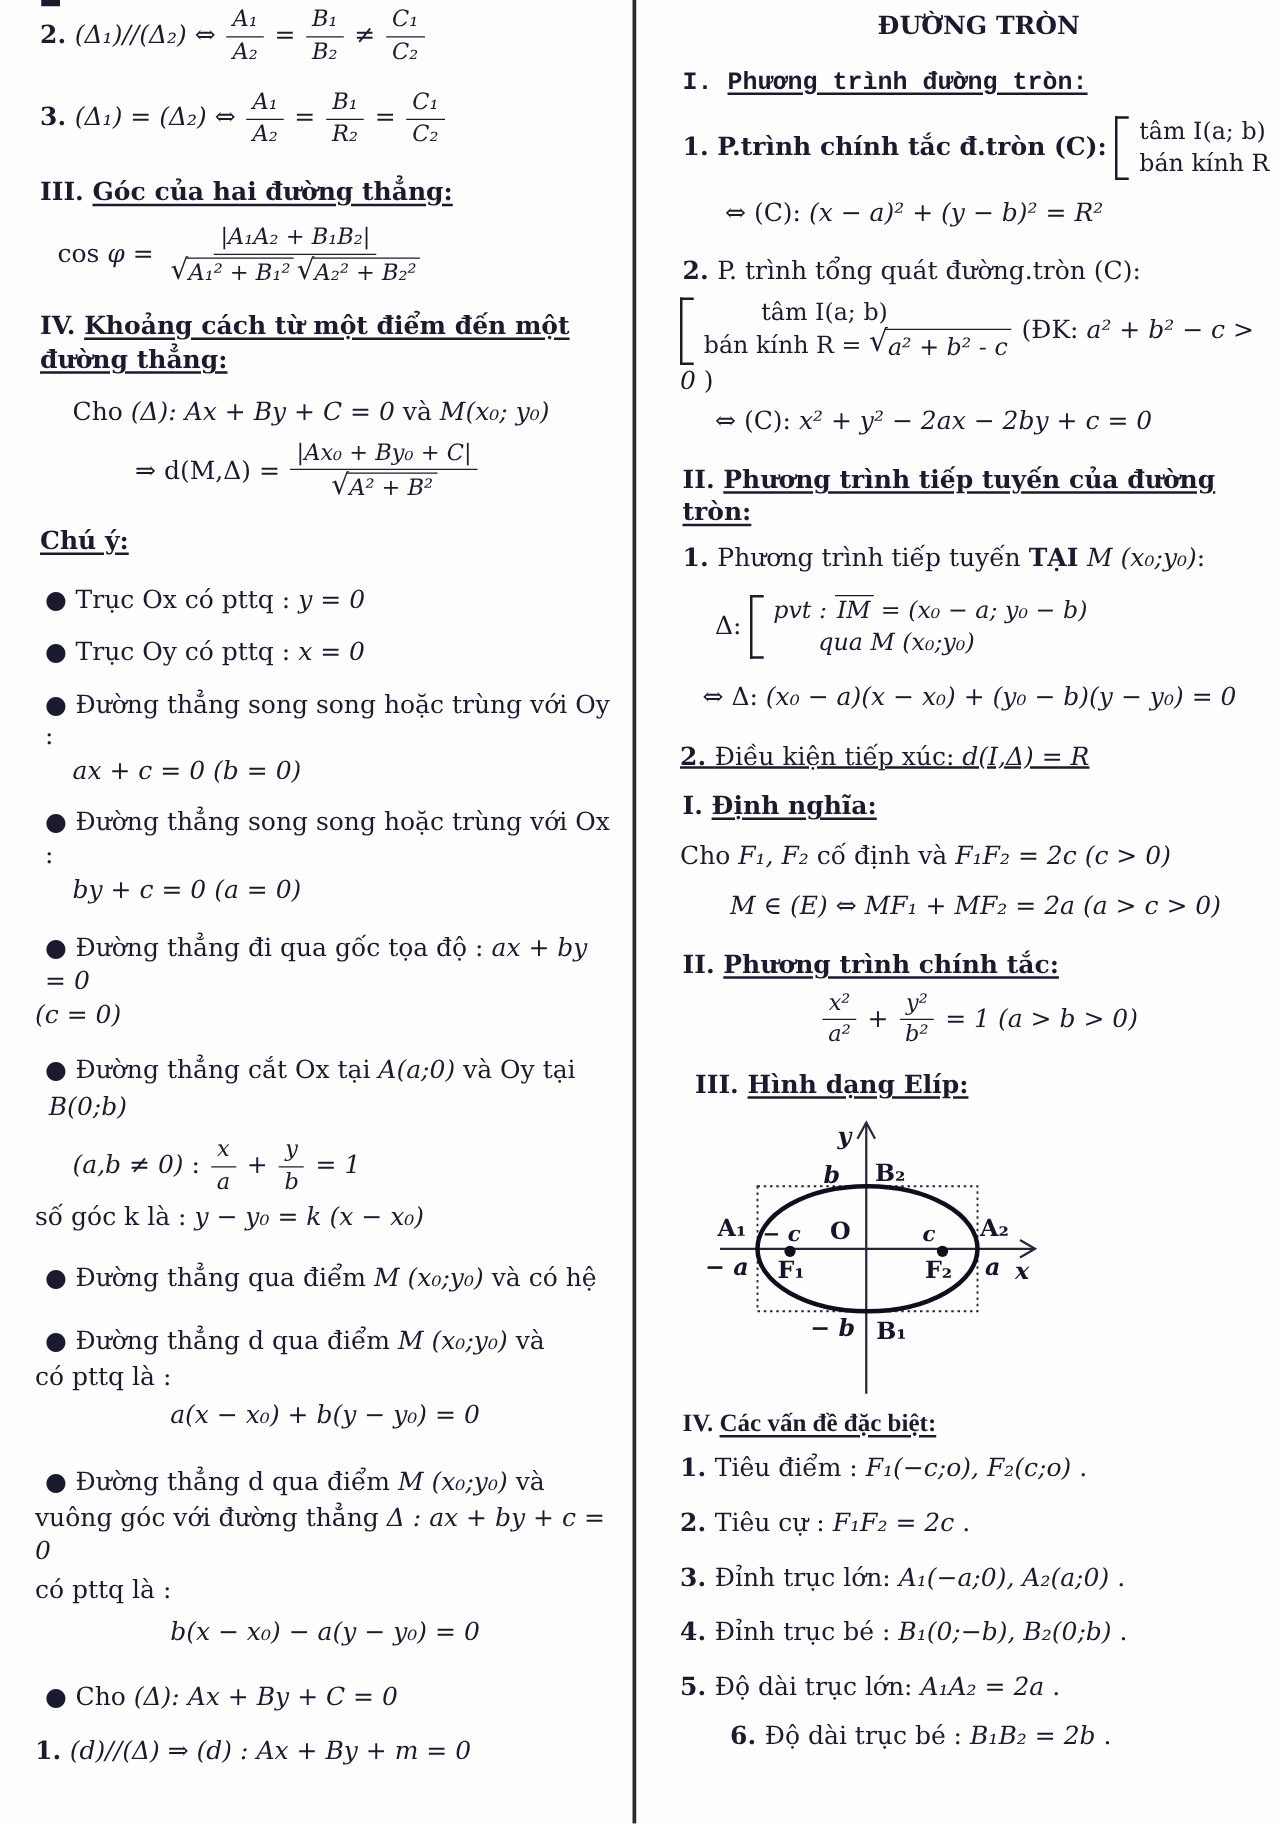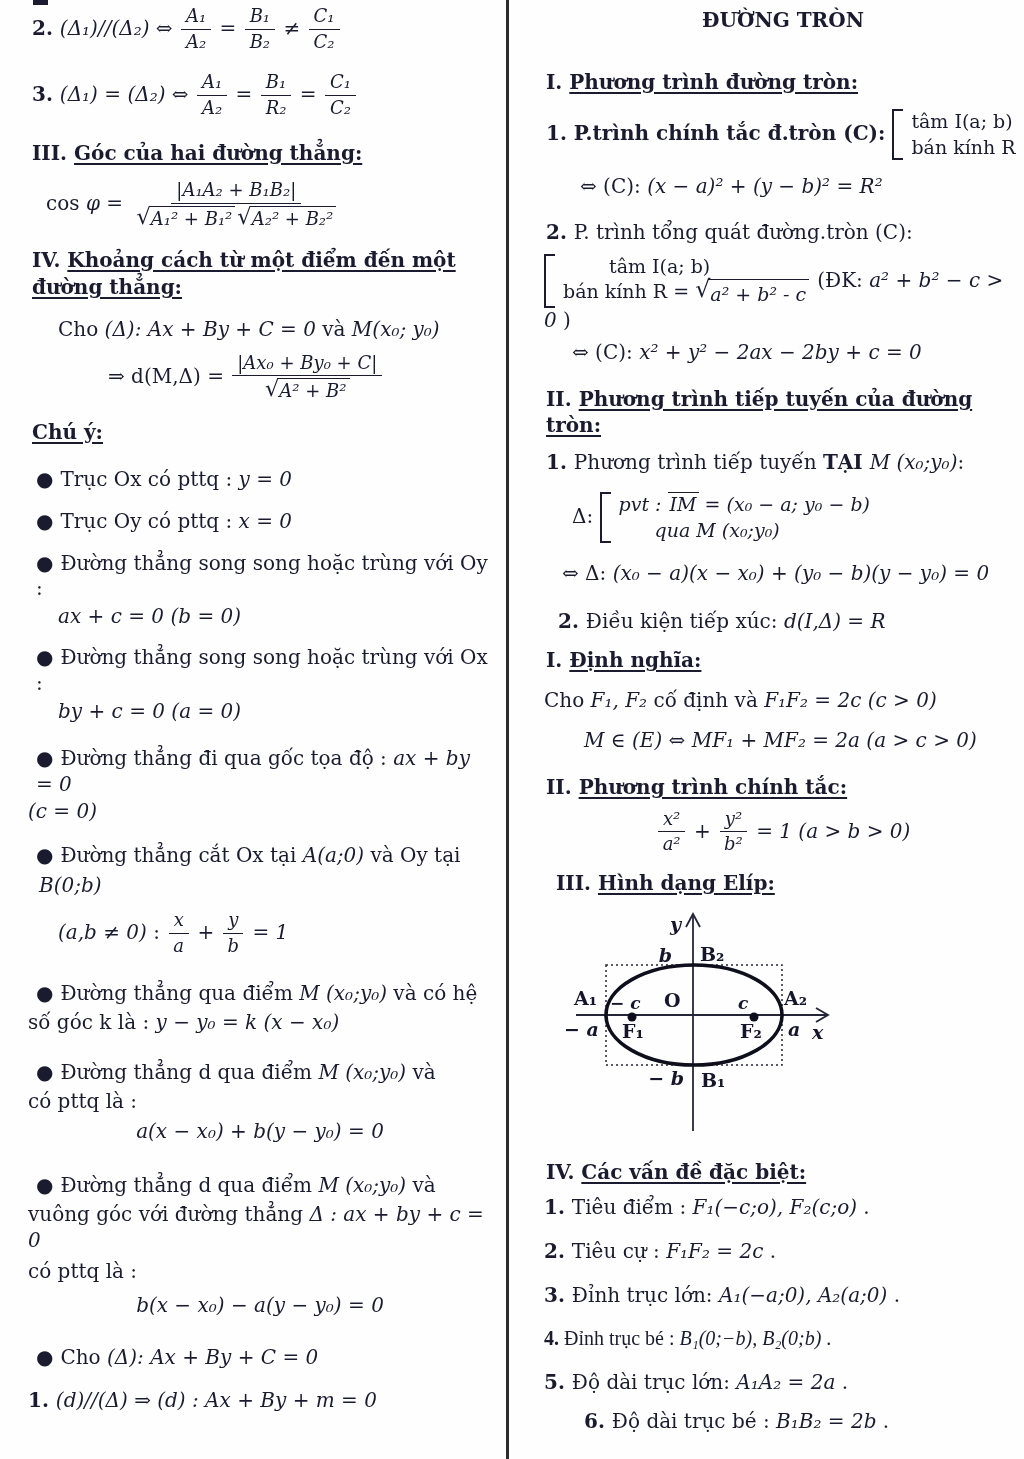--- a/index.html
+++ b/index.html
@@ -141,35 +141,35 @@
             <span class="run">a</span>
           </span>
         </span><span class="run i"> + </span><span class="frac">
           <span class="num">
             <span class="run">y</span>
           </span>
           <span class="den">
             <span class="run">b</span>
           </span>
         </span><span class="run i"> = 1</span></div>
+      <div class="line" style="margin-top: 4px; margin-left: 0px;"><span class="run">số góc k là :  </span><span class="run i">y − y₀ = k (x − x₀)</span></div>
       <div class="line" style="margin-top: 24px; margin-left: 8px;"><span class="run b">● </span><span class="run">Đường thẳng qua điểm  </span><span class="run i">M (x₀;y₀)</span><span class="run">  và có hệ</span></div>
-      <div class="line" style="margin-top: 4px; margin-left: 0px;"><span class="run">số góc k là :  </span><span class="run i">y − y₀ = k (x − x₀)</span></div>
       <div class="line" style="margin-top: 24px; margin-left: 8px;"><span class="run b">● </span><span class="run">Đường thẳng d qua điểm  </span><span class="run i">M (x₀;y₀)</span><span class="run">  và</span></div>
       <div class="line" style="margin-top: 4px; margin-left: 0px;"><span class="run">có  pttq là :</span></div>
       <div class="line center" style="margin-top: 4px; margin-left: 0px;"><span class="run i">a(x − x₀) + b(y − y₀) = 0</span></div>
       <div class="line" style="margin-top: 28px; margin-left: 8px;"><span class="run b">● </span><span class="run">Đường thẳng d qua điểm  </span><span class="run i">M (x₀;y₀)</span><span class="run">  và</span></div>
       <div class="line" style="margin-top: 4px; margin-left: 0px;"><span class="run">vuông góc với đường thẳng  </span><span class="run i">Δ : ax + by + c = 0</span></div>
       <div class="line" style="margin-top: 6px; margin-left: 0px;"><span class="run">có pttq là :</span></div>
       <div class="line center" style="margin-top: 8px; margin-left: 0px; text-align: center;"><span class="run i">b(x − x₀) − a(y − y₀) = 0</span></div>
       <div class="line" style="margin-top: 26px; margin-left: 8px;"><span class="run b">● </span><span class="run">Cho </span><span class="run i">(Δ): Ax + By + C = 0</span></div>
       <div class="line" style="margin-top: 18px; margin-left: 0px;"><span class="run b">1. </span><span class="run i">(d)//(Δ) ⇒ (d) : Ax + By + m = 0</span></div>
     </div>
   <div class="col col-right" id="col-right">
       <div class="line center" style="margin-top: 8px; margin-left: 0px;"><span class="run b">ĐƯỜNG TRÒN</span></div>
-      <div class="line" style="margin-top: 36px; margin-left: 2px;"><span class="run b">I. </span><span class="run bu">Phương trình đường tròn:</span></div>
+      <div class="line" style="margin-top: 20px; margin-left: 2px; font-family: Liberation Mono, monospace;"><span class="run b">I. </span><span class="run bu">Phương trình đường tròn:</span></div>
       <div class="line" style="margin-top: 14px; margin-left: 2px;"><span class="run b">1. P.trình chính tắc đ.tròn (C): </span><span class="brk">
           <span class="bar"></span>
           <span class="lines">
             <span class="bline"><span class="run">tâm I(a; b)</span></span>
             <span class="bline"><span class="run">bán kính R</span></span>
           </span>
         </span></div>
       <div class="line" style="margin-top: 14px; margin-left: 36px;"><span class="run">⇔ (C):  </span><span class="run i">(x − a)² + (y − b)² = R²</span></div>
       <div class="line" style="margin-top: 20px; margin-left: 2px;"><span class="run b">2. </span><span class="run">P. trình tổng quát đường.tròn (C):</span></div>
       <div class="line" style="margin-top: 8px; margin-left: 0px;"><span class="brk">
@@ -186,21 +186,21 @@
       <div class="line" style="margin-top: 22px; margin-left: 2px;"><span class="run b">II.  </span><span class="run bu">Phương trình tiếp tuyến của đường tròn:</span></div>
       <div class="line" style="margin-top: 12px; margin-left: 2px;"><span class="run b">1. </span><span class="run">Phương trình tiếp tuyến </span><span class="run b">TẠI </span><span class="run i">M (x₀;y₀)</span><span class="run">:</span></div>
       <div class="line" style="margin-top: 16px; margin-left: 28px;"><span class="run">Δ: </span><span class="brk">
           <span class="bar"></span>
           <span class="lines">
             <span class="bline"><span class="run i">pvt : </span><span class="ov">IM</span><span class="run i"> = (x₀ − a; y₀ − b)</span></span>
             <span class="bline"><span class="sp" style="width: 36px;"></span><span class="run i">qua M (x₀;y₀)</span></span>
           </span>
         </span></div>
       <div class="line" style="margin-top: 18px; margin-left: 18px;"><span class="run">⇔ Δ:  </span><span class="run i">(x₀ − a)(x − x₀) + (y₀ − b)(y − y₀) = 0</span></div>
-      <div class="line" style="margin-top: 22px; margin-left: 14px;"><span class="run b">2. </span><span class="run">Điều kiện tiếp xúc:  </span><span class="run i">d(I,Δ) = R</span></div>
+      <div class="line" style="margin-top: 22px; margin-left: 0; text-decoration: underline;"><span class="run b">2. </span><span class="run">Điều kiện tiếp xúc:  </span><span class="run i">d(I,Δ) = R</span></div>
       <div class="line" style="margin-top: 14px; margin-left: 2px;"><span class="run b">I. </span><span class="run bu">Định nghĩa:</span></div>
       <div class="line" style="margin-top: 14px; margin-left: 0px;"><span class="run">Cho </span><span class="run i">F₁, F₂</span><span class="run"> cố định và </span><span class="run i">F₁F₂ = 2c  (c &gt; 0)</span></div>
       <div class="line" style="margin-top: 14px; margin-left: 40px;"><span class="run i">M ∈ (E) ⇔ MF₁ + MF₂ = 2a    (a &gt; c &gt; 0)</span></div>
       <div class="line" style="margin-top: 22px; margin-left: 2px;"><span class="run b">II. </span><span class="run bu">Phương trình chính tắc:</span></div>
       <div class="line center" style="margin-top: 8px; margin-left: 0px;"><span class="frac">
           <span class="num">
             <span class="run">x²</span>
           </span>
           <span class="den">
             <span class="run">a²</span>
@@ -232,21 +232,21 @@
     <text x="141" y="184">B₁</text>
     <text x="14" y="102">A₁</text>
     <text class="it" x="4" y="133">− a</text>
     <text x="224" y="102">A₂</text>
     <text class="it" x="228" y="133">a</text>
     <text class="it sm" x="50" y="106">− c</text>
     <text x="62" y="135">F₁</text>
     <text class="it sm" x="178" y="106">c</text>
     <text x="180" y="135">F₂</text>
   </svg>
-      <div class="line" style="margin-top: 25px; margin-left: 2px;"><span class="run b">IV. </span><span class="run bu">Các vấn đề đặc biệt:</span></div>
+      <div class="line" style="margin-top: 8px; margin-left: 2px; font-family: Liberation Serif, serif;"><span class="run b">IV. </span><span class="run bu">Các vấn đề đặc biệt:</span></div>
       <div class="line" style="margin-top: 10px; margin-left: 0px;"><span class="run b">1. </span><span class="run">Tiêu điểm :  </span><span class="run i">F₁(−c;o),   F₂(c;o)</span><span class="run"> .</span></div>
       <div class="line" style="margin-top: 18px; margin-left: 0px;"><span class="run b">2. </span><span class="run">Tiêu cự :  </span><span class="run i">F₁F₂ = 2c</span><span class="run"> .</span></div>
       <div class="line" style="margin-top: 18px; margin-left: 0px;"><span class="run b">3. </span><span class="run">Đỉnh trục lớn:  </span><span class="run i">A₁(−a;0),   A₂(a;0)</span><span class="run"> .</span></div>
-      <div class="line" style="margin-top: 18px; margin-left: 0px; font-family: Liberation Serif, serif;"><span class="run b">4. </span><span class="run">Đỉnh trục bé :  </span><span class="run i">B₁(0;−b),   B₂(0;b)</span><span class="run"> .</span></div>
+      <div class="line" style="margin-top: 18px; margin-left: 0px;"><span class="run b">4. </span><span class="run">Đỉnh trục bé :  </span><span class="run i">B₁(0;−b),   B₂(0;b)</span><span class="run"> .</span></div>
       <div class="line" style="margin-top: 18px; margin-left: 0px;"><span class="run b">5. </span><span class="run">Độ dài trục lớn:  </span><span class="run i">A₁A₂ = 2a</span><span class="run"> .</span></div>
       <div class="line" style="margin-top: 14px; margin-left: 40px;"><span class="run b">6. </span><span class="run">Độ dài trục bé :  </span><span class="run i">B₁B₂ = 2b</span><span class="run"> .</span></div>
     </div>
 </div>
 
 </body></html>

